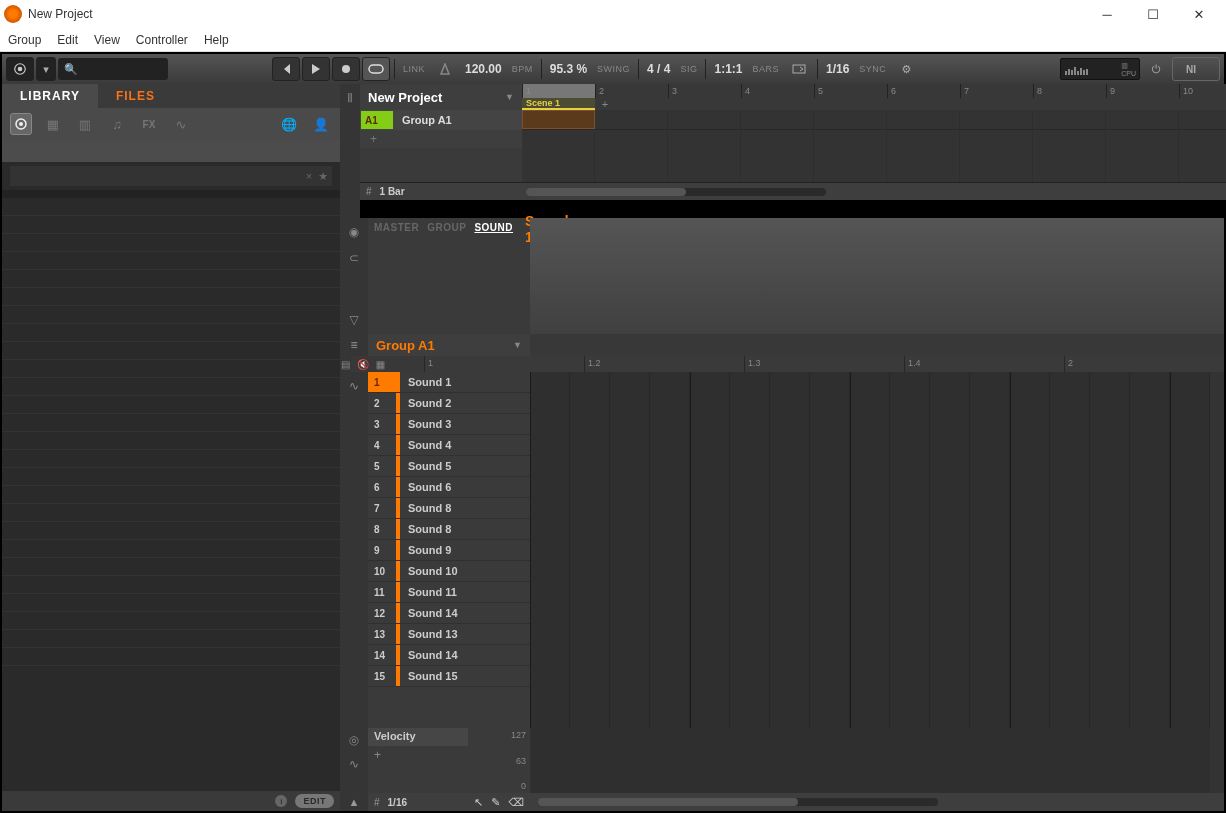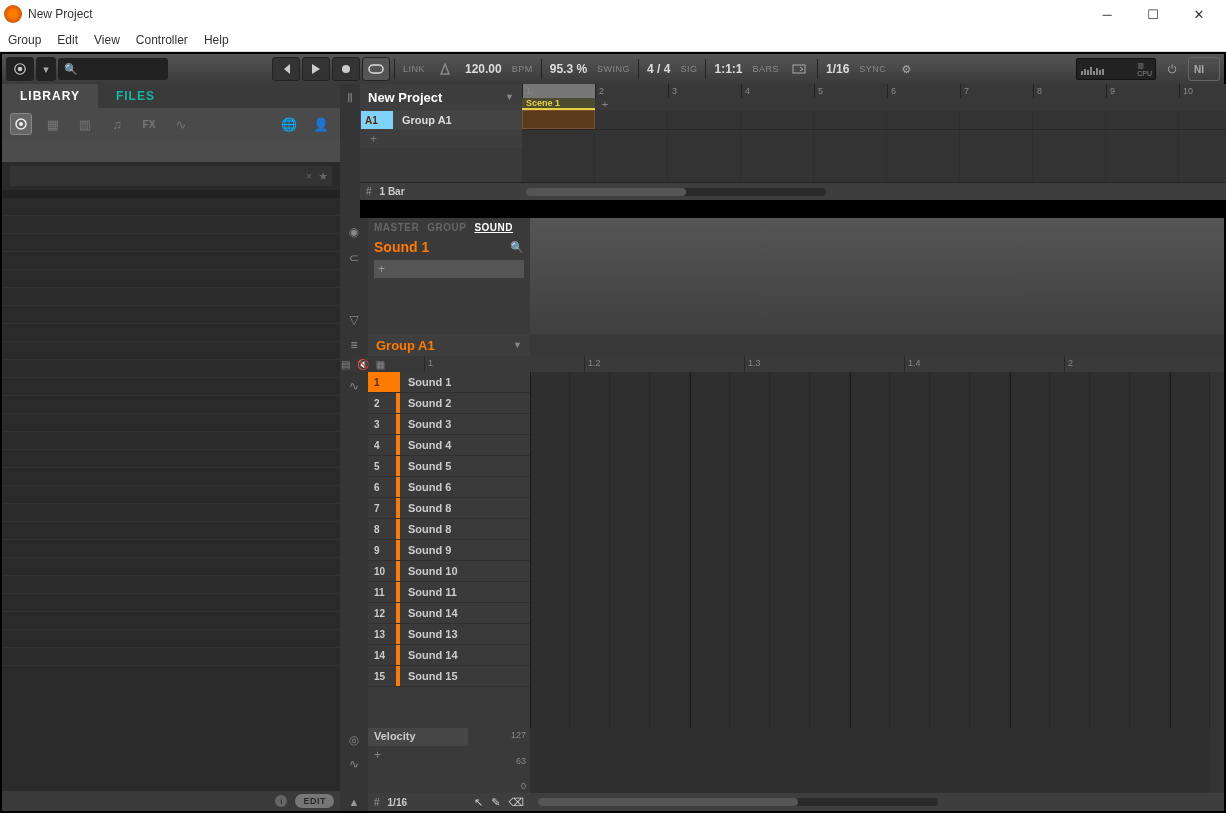--- a/index.html
+++ b/index.html
@@ -21,21 +21,21 @@
 .tool-sep { width: 1px; height: 20px; background: #222; margin: 0 2px; }
 .tool-spacer { flex: 1; }
 .search-box { width: 110px; height: 22px; background: #222; border-radius: 3px; display: flex; align-items: center; padding: 0 6px; }
 .search-box .sicn { color: #ccc; font-size: 11px; }
 .cpu-meter { width: 80px; height: 22px; background: #222; border: 1px solid #111; border-radius: 2px; display: flex; align-items: center; padding-left: 4px; }
 .cpu-bars { display:flex; gap:1px; height:12px; align-items:flex-end;}
 .cpu-bar { width:2px; background:#888; }
 .main { flex: 1; display: flex; min-height: 0; }
 .leftpanel { width: 338px; background: #2a2a2a; display: flex; flex-direction: column; }
 .lib-tabs { height: 24px; display: flex; background: #3a3a3a; }
-.lib-tab { padding: 0 18px; display: flex; align-items: center; font-size: 12px; font-weight: bold; color: #14b8a6; letter-spacing: 1px; }
+.lib-tab { padding: 0 18px; display: flex; align-items: center; font-size: 12px; font-weight: bold; color: #f97316; letter-spacing: 1px; }
 .lib-tab.active { color: #fff; background: #4a4a4a; }
 .lib-icons { height: 32px; background: #4a4a4a; display: flex; align-items: center; padding: 0 8px; gap: 10px; }
 .lib-icon { width: 22px; height: 22px; display: flex; align-items: center; justify-content: center; color: #777; font-size: 13px; border-radius:3px; }
 .lib-icon.active { background: #666; color: #eee; border:1px solid #888;}
 .lib-icon-spacer { flex: 1; }
 .lib-header { padding: 12px 14px; font-size: 20px; font-weight: bold; color: #fff; }
 .lib-subbar { height: 22px; background: #4c4c4c; }
 .lib-filter { height: 20px; background: #333; margin: 4px 8px; display: flex; align-items: center; justify-content: flex-end; padding: 0 4px; gap: 6px; }
 .lib-filter span { color: #666; font-size: 11px; }
 .lib-list { flex: 1; overflow: hidden; display:flex; flex-direction:column; }
@@ -52,36 +52,36 @@
 .arr-projname { width: 162px; background: #3e3e3e; display: flex; align-items: center; padding: 0 8px; color: #fff; font-weight: bold; font-size: 13px; justify-content: space-between; }
 .arr-projname .tri { color: #888; font-size: 9px; }
 .arr-ruler { flex: 1; background: #383838; position: relative; display: flex; }
 .arr-ruler-cell { width: 73px; border-left: 1px solid #222; color: #888; font-size: 9px; padding: 2px 3px; height: 14px; }
 .arr-scene-row { position:absolute; top:14px; left:0; right:0; height:12px; display:flex;}
 .arr-scene { width: 73px; height: 12px; background: #4c4c33; border-bottom: 2px solid #e6d040; color: #e6d040; font-size: 9px; font-weight: bold; padding: 0 4px; display:flex; align-items:center; }
 .arr-scene-add { width: 20px; display:flex; align-items:center; justify-content:center; color:#888; font-size:11px; }
 .arr-groups { height: 72px; display: flex; }
 .arr-group-list { width: 162px; background: #3a3a3a; }
 .arr-group-row { height: 20px; display: flex; align-items: center; background: #444; }
-.arr-group-tag { width: 32px; height: 18px; background: #7dd3fc; color: #5a2a00; font-size: 10px; font-weight: bold; display: flex; align-items: center; padding-left: 4px; margin: 1px; }
+.arr-group-tag { width: 32px; height: 18px; background: #84cc16; color: #5a2a00; font-size: 10px; font-weight: bold; display: flex; align-items: center; padding-left: 4px; margin: 1px; }
 .arr-group-name { color: #ddd; font-size: 11px; font-weight: bold; padding-left: 8px; }
 .arr-group-add { height: 18px; display: flex; align-items: center; padding-left: 10px; color: #777; font-size: 12px; background: #3e3e3e;}
 .arr-grid { flex: 1; background: repeating-linear-gradient(90deg, #333 0, #333 72px, #2e2e2e 72px, #2e2e2e 73px); }
 .arr-grid-row { height: 20px; border-bottom: 1px solid #282828; display:flex;}
 .arr-clip { width:73px; height:19px; background:#5a3a1a; border:1px solid #7a5030; }
 .arr-footer { height: 18px; display: flex; background: #3e3e3e; border-top: 1px solid #222; }
 .arr-footer-left { width: 162px; display: flex; align-items: center; padding: 0 6px; gap: 8px; }
 .arr-footer-left .gicon { color: #999; font-size: 10px; }
 .arr-footer-left .gtxt { color: #ccc; font-size: 10px; font-weight:bold; }
 .arr-zoom { flex: 1; display: flex; align-items: center; padding: 0 4px; }
 .arr-zoom-track { width: 300px; height: 8px; background: #2a2a2a; border-radius: 4px; position: relative; }
 .arr-zoom-thumb { position: absolute; left: 0; width: 160px; height: 8px; background: #555; border-radius: 4px; }
 .midpanel { display: flex; height: 116px; }
 .mid-side { width: 28px; background: #353535; display: flex; flex-direction: column; align-items: center; gap: 6px; padding: 4px 0; }
-.mid-left { width: 162px; background: #3a3a3a; display: flex; flex-direction: column; }
+.mid-left { width: 162px; background: #3a3a3a; display: flex; flex-direction: row; }
 .mid-tabs { height: 18px; display: flex; align-items: center; gap: 8px; padding: 0 6px; font-size: 10px; font-weight: bold; letter-spacing: 0.5px; }
 .mid-tab { color: #666; }
 .mid-tab.active { color: #fff; text-decoration: underline; }
 .sound-name { height: 22px; display: flex; align-items: center; justify-content: space-between; padding: 0 6px; color: #ff7a00; font-size: 14px; font-weight: bold; }
 .sound-name .sicn { color: #ff7a00; font-size: 11px; }
 .sound-add { height: 18px; background: #555; margin: 2px 6px; color: #999; font-size: 12px; display: flex; align-items: center; padding-left: 4px; }
 .mid-right { flex: 1; background: linear-gradient(180deg, #555, #404040); }
 .pattern { flex: 1; display: flex; flex-direction: column; min-height: 0; }
 .pat-header { height: 22px; display: flex; }
 .pat-side { width: 28px; background: #353535; display:flex; align-items:center; justify-content:center; color:#999; font-size:12px; }
@@ -212,21 +212,21 @@
             <div class="cpu-bar" style="height:5px"></div>
             <div class="cpu-bar" style="height:8px"></div>
             <div class="cpu-bar" style="height:4px"></div>
             <div class="cpu-bar" style="height:7px"></div>
             <div class="cpu-bar" style="height:5px"></div>
             <div class="cpu-bar" style="height:6px"></div>
           </div>
         <span style="color:#888;font-size:7px;margin-left:auto;padding-right:3px;">▥<br>CPU</span>
       </div>
       <div class="tool-btn" style="background:none;border:none;">⏻</div>
-      <div class="tool-btn" style="width:32px;background:none;border:1px solid #666;text-align:center;">
+      <div class="tool-btn" style="width:48px;background:none;border:1px solid #666;text-align:center;">
         <svg width="24" height="12">
             <text x="2" y="10" font-size="10" font-weight="bold" fill="#aaa">NI</text>
           </svg>
       </div>
     </div>
 
     <div class="main">
       <div class="leftpanel">
         <div class="lib-tabs">
           <div class="lib-tab active">LIBRARY</div>

